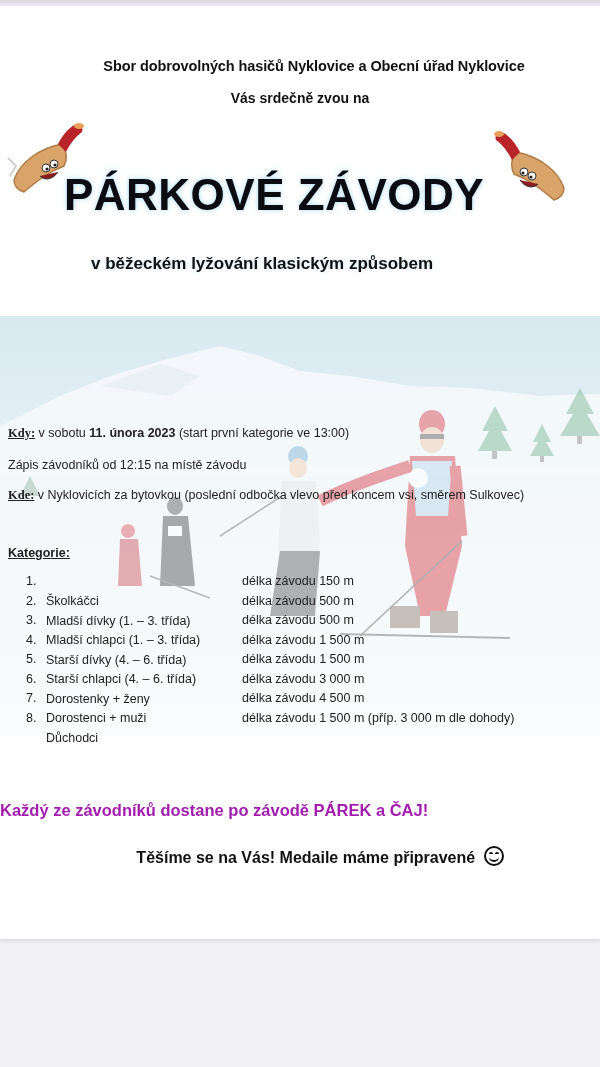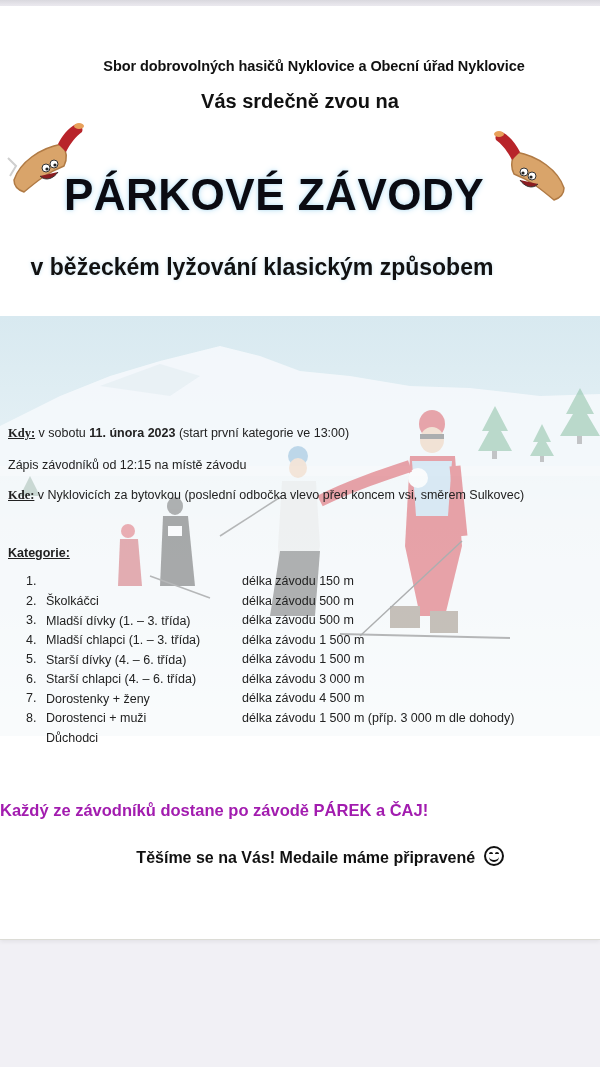--- a/index.html
+++ b/index.html
@@ -19,29 +19,29 @@
     background: #ffffff;
     border-bottom: 1px solid #dcdcd6;
     box-shadow: 0 2px 4px rgba(0,0,0,0.06);
     overflow: hidden;
   }
   .header-line {
     position: absolute; left: 0; width: 600px; text-align: center;
     font-weight: bold; color: #111;
   }
   .org { top: 52px; font-size: 14.5px; letter-spacing: -0.1px; padding-left: 28px; }
-  .invite { top: 84px; font-size: 20px; }
+  .invite { top: 84px; font-size: 14px; }
   .title {
     position: absolute; left: 0; top: 164px; width: 548px; text-align: center;
     font-size: 44px; font-weight: bold; color: #0b0b12; letter-spacing: 0.5px;
     text-shadow: 0 0 6px #bfe3f5, 0 0 3px #cdeaf8;
   }
   .subtitle {
     position: absolute; left: 0; top: 248px; width: 524px; text-align: center;
-    font-size: 23px; font-weight: bold; color: #111;
+    font-size: 17px; font-weight: bold; color: #111;
     text-shadow: 0 0 4px #cfe8f6;
   }
   .sausage { position: absolute; width: 84px; height: 80px; }
   .sausage.left { left: 6px; top: 112px; }
   .sausage.right { left: 488px; top: 120px; transform: scaleX(-1); }
 
   .scene {
     position: absolute; left: 0; top: 310px; width: 600px; height: 420px;
     background: linear-gradient(#d8e9f0 0%, #e4f0f5 30%, #f1f6f9 50%, #f7fafc 75%, #ffffff 100%);
   }

